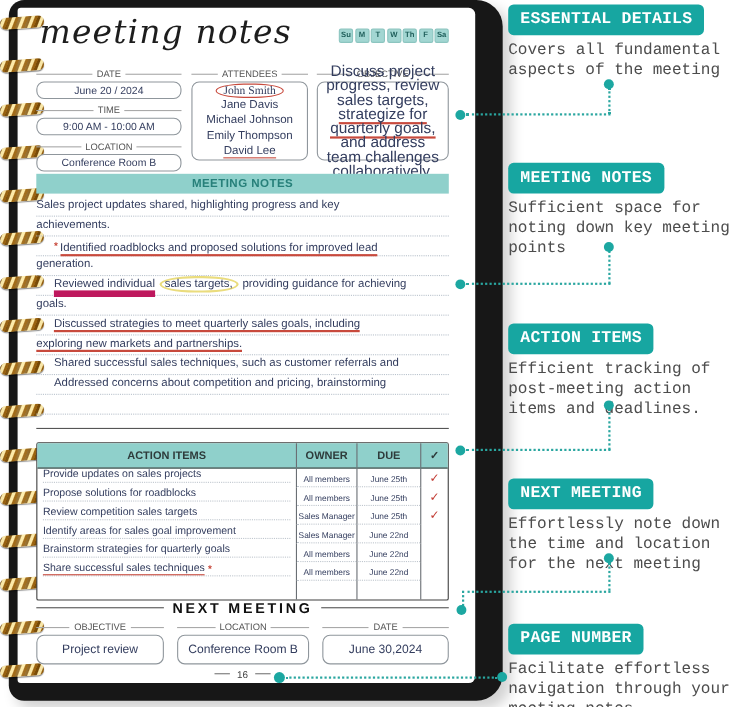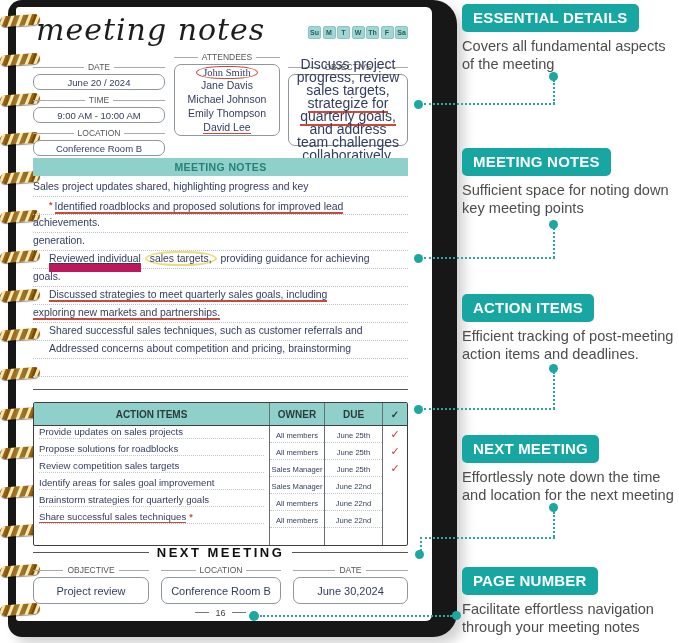--- a/index.html
+++ b/index.html
@@ -29,31 +29,31 @@
   .wd{width:13px;height:13px;background:#a2d6d2;border:1px solid #8cc5c0;border-radius:2px;
     color:#1f5f5b;font-size:7px;font-weight:bold;display:flex;align-items:center;justify-content:center;box-sizing:border-box;}
 
   
   .flabel{display:flex;align-items:center;gap:4px;font-size:8.5px;color:#555;height:10px;}
   .flabel .rule{flex:1;border-top:1px solid #a9a9a9;height:0;}
   .fbox{border:1px solid #8f969c;border-radius:7px;display:flex;align-items:center;justify-content:center;
     color:#333d5e;background:#fff;box-sizing:border-box;}
   .col-left{position:absolute;left:33px;top:62px;width:132px;z-index:6;}
   .col-left .fbox{height:16px;font-size:9.5px;margin:2px 0 5px;}
-  .attendees{position:absolute;left:174px;top:52px;width:106px;z-index:6;}
+  .attendees{position:absolute;left:174px;top:62px;width:106px;z-index:6;}
   .attendees .fbox{height:72px;margin-top:2px;flex-direction:column;justify-content:center;font-size:10.5px;line-height:13.8px;}
   .objective{position:absolute;left:288px;top:62px;width:120px;z-index:6;}
   .objective .fbox{height:72px;margin-top:2px;font-size:14px;line-height:13px;text-align:center;padding:2px 4px;}
   .name-red-circle{border:1.5px solid #c84a3d;border-radius:50%/60%;padding:0 6px;font-family:Liberation Serif, serif;}
   .name-red-underline{border-bottom:1.5px solid #c84a3d;}
 
   
   .ink{color:#333d5e;}
   .seg-red-underline{border-bottom:2px solid #c84a3d;box-decoration-break:clone;-webkit-box-decoration-break:clone;}
-  .seg-yellow-underline{border-bottom:8px solid #be185d;text-decoration:underline;}
+  .seg-yellow-underline{border-bottom:6px solid #be185d;}
   .seg-yellow-circle{border:2px solid #eadc7d;border-radius:50%/55%;padding:0 3px;margin:0 1px;}
   .seg-star{color:#c84a3d;font-weight:bold;font-size:9px;vertical-align:2px;margin-right:2px;}
 
   
   .notes-band{position:absolute;left:33px;top:158px;width:375px;height:18px;background:#8fd0cb;
     color:#27807a;font-weight:bold;font-size:10.5px;letter-spacing:.4px;text-align:center;line-height:18px;z-index:6;}
   .notes{position:absolute;left:33px;top:179px;width:375px;z-index:6;}
   .nline{height:17px;line-height:16px;border-bottom:1px dotted #b9c2cc;font-size:10.4px;color:#333d5e;white-space:nowrap;}
   .nline.indent{padding-left:16px;}
 
@@ -79,21 +79,21 @@
   .next-heading{position:absolute;left:33px;top:545px;width:375px;display:flex;align-items:center;gap:8px;z-index:6;}
   .next-heading .rule{flex:1;border-top:1.5px solid #555;height:0;}
   .next-heading .txt{font-size:13px;font-weight:bold;letter-spacing:2.5px;color:#101010;}
   .next-boxes{position:absolute;left:33px;top:565px;width:375px;display:grid;grid-template-columns:116px 120px 115px;
     column-gap:12px;z-index:6;}
   .next-boxes .fbox{height:27px;margin-top:2px;font-size:11px;}
   .pagenum{position:absolute;left:33px;top:608px;width:375px;text-align:center;font-size:9px;color:#444;z-index:6;}
   .pagenum .dash{display:inline-block;width:14px;border-top:1px solid #777;vertical-align:3px;margin:0 6px;}
 
   
-  .callout{position:absolute;left:462px;width:214px;z-index:8;}
+  .callout{position:absolute;left:462px;width:214px;z-index:8;font-family:Liberation Mono, monospace;}
   .badge{display:inline-block;background:#17a6a1;color:#fff;font-weight:bold;font-size:15px;
     padding:5px 11px 6px;border-radius:5px;letter-spacing:.2px;}
   .desc{margin-top:6px;font-size:14.6px;color:#4d4d4d;line-height:1.22;}
 
   
   .dot{position:absolute;width:9px;height:9px;border-radius:50%;background:#1ca7a1;z-index:9;}
   .hdash{position:absolute;border-top:2px dotted #2aa6a0;height:0;z-index:9;}
   .vdash{position:absolute;border-left:2px dotted #2aa6a0;width:0;z-index:9;}
 </style>
 </head>
@@ -176,22 +176,22 @@
         <span class="rule"></span>
       </div>
     <div class="fbox" id="objective-text">
         <div><span class="seg-plain">Discuss project progress, review sales targets, </span><span class="seg-red-underline">strategize for quarterly goals,</span><span class="seg-plain"> and address team challenges collaboratively.</span></div>
       </div>
   </div>
 
   <div class="notes-band">MEETING NOTES</div>
   <div class="notes" id="notes-lines">
       <div class="nline"><span class="seg-plain">Sales project updates shared, highlighting progress and key</span></div>
+      <div class="nline"><span class="seg-plain">achievements.</span></div>
       <div class="nline indent"><span class="seg-star">*</span><span class="seg-red-underline">Identified roadblocks and proposed solutions for improved lead</span></div>
-      <div class="nline"><span class="seg-plain">achievements.</span></div>
       <div class="nline"><span class="seg-plain">generation.</span></div>
       <div class="nline indent"><span class="seg-yellow-underline">Reviewed individual</span><span class="seg-plain"> </span><span class="seg-yellow-circle">sales targets,</span><span class="seg-plain"> providing guidance for achieving</span></div>
       <div class="nline"><span class="seg-plain">goals.</span></div>
       <div class="nline indent"><span class="seg-red-underline">Discussed strategies to meet quarterly sales goals, including</span></div>
       <div class="nline"><span class="seg-red-underline">exploring new markets and partnerships.</span></div>
       <div class="nline indent"><span class="seg-plain">Shared successful sales techniques, such as customer referrals and</span></div>
       <div class="nline indent"><span class="seg-plain">Addressed concerns about competition and pricing, brainstorming</span></div>
       <div class="nline"></div>
     </div>
 

